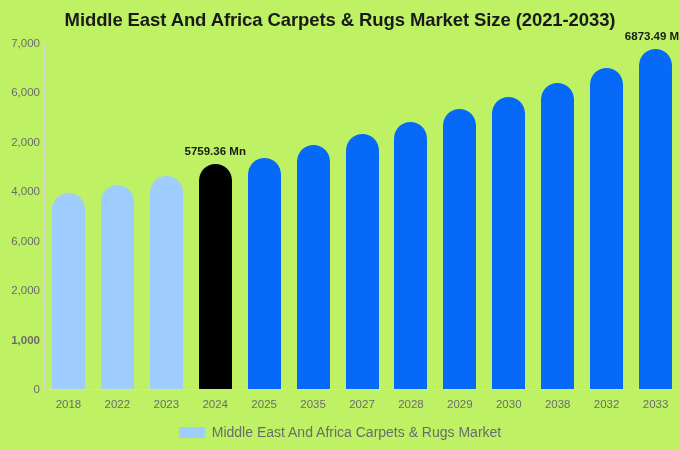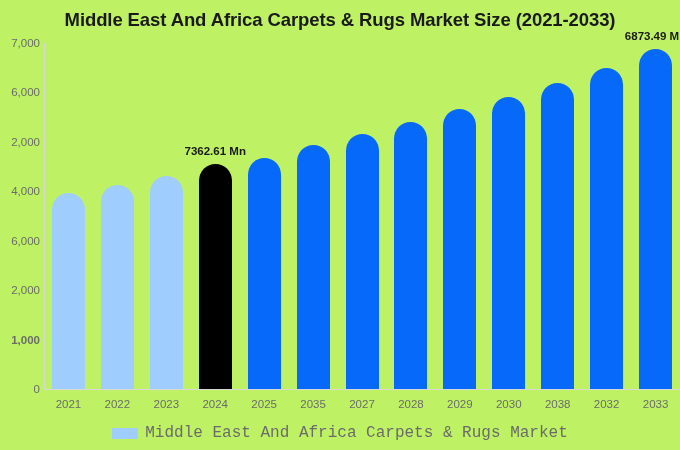--- a/index.html
+++ b/index.html
@@ -107,24 +107,23 @@
     display: flex;
     align-items: center;
     justify-content: center;
     gap: 7px;
   }
   #legend-swatch {
     width: 26px;
     height: 11px;
   }
   #legend-label {
-    font-size: 16px;
+    font-size: 14px;
     color: #6b6b6b;
     white-space: nowrap;
-    font-family: Liberation Mono, monospace;
   }
 </style>
 </head>
 <body>
 
 <div id="chart-root">
 
   <div id="chart-title">Middle East And Africa Carpets &amp; Rugs Market Size (2021-2033)</div>
 
   <div id="y-axis">
@@ -155,25 +154,25 @@
       <div class="bar" style="left: 497.192px; width: 33px; height: 305.716px; background: rgb(6, 105, 250);"></div>
       <div class="bar" style="left: 546.115px; width: 33px; height: 321.286px; background: rgb(6, 105, 250);"></div>
       <div class="bar" style="left: 595.038px; width: 33px; height: 339.747px; background: rgb(6, 105, 250);"></div>
     </div>
 
   <div id="legend">
     <span id="legend-swatch" style="background: rgb(159, 205, 253);"></span>
     <span id="legend-label">Middle East And Africa Carpets &amp; Rugs Market</span>
   </div>
 
-<div class="x-tick" style="left: 38.4615px; width: 60px;">2021</div>
+<div class="x-tick" style="left: 38.4615px; width: 60px;">2018</div>
     <div class="x-tick" style="left: 87.3846px; width: 60px;">2022</div>
     <div class="x-tick" style="left: 136.308px; width: 60px;">2023</div>
     <div class="x-tick" style="left: 185.231px; width: 60px;">2024</div>
-    <div class="data-label" style="top: 144.606px; left: 215.231px; transform: translateX(-50%);">7362.61 Mn</div>
+    <div class="data-label" style="top: 144.606px; left: 215.231px; transform: translateX(-50%);">5759.36 Mn</div>
     <div class="x-tick" style="left: 234.154px; width: 60px;">2025</div>
     <div class="x-tick" style="left: 283.077px; width: 60px;">2035</div>
     <div class="x-tick" style="left: 332px; width: 60px;">2027</div>
     <div class="x-tick" style="left: 380.923px; width: 60px;">2028</div>
     <div class="x-tick" style="left: 429.846px; width: 60px;">2029</div>
     <div class="x-tick" style="left: 478.769px; width: 60px;">2030</div>
     <div class="x-tick" style="left: 527.692px; width: 60px;">2038</div>
     <div class="x-tick" style="left: 576.615px; width: 60px;">2032</div>
     <div class="x-tick" style="left: 625.538px; width: 60px;">2033</div>
     <div class="data-label" style="top: 30.2532px; left: 655.538px; transform: translateX(-50%);">6873.49 Mn</div>

